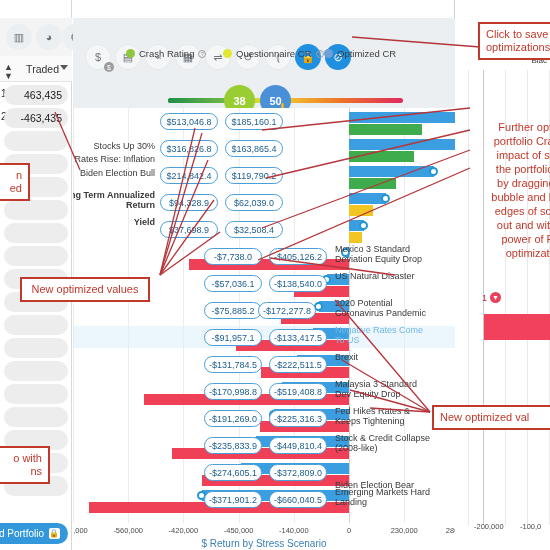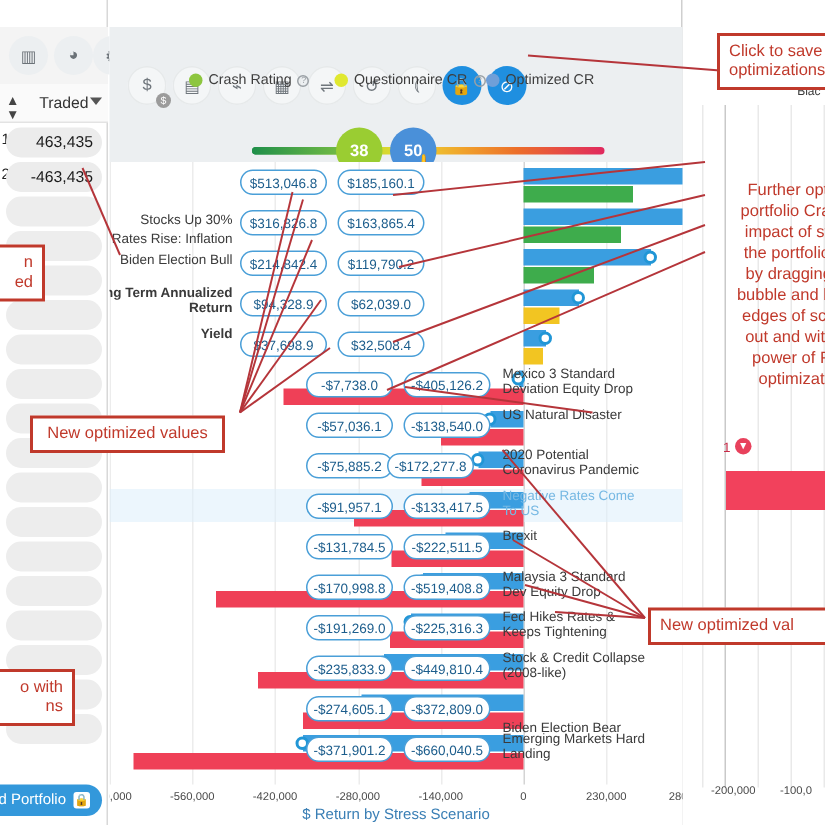--- a/index.html
+++ b/index.html
@@ -392,21 +392,21 @@
           <div class="knob" style="left: 124.365px; top: 383px;"></div>
           <div class="bar" style="background: rgb(239, 64, 87); left: 15.7555px; width: 260.245px; top: 394px;"></div>
           <div class="vpill" style="left: 131px; top: 383px; width: 58px;">-$371,901.2</div>
           <div class="vpill" style="left: 196px; top: 383px; width: 58px;">-$660,040.5</div>
           <div class="scn-label" style="left: 262px; top: 379px;">Emerging Markets Hard Landing</div>
         </div>
       <div id="x-ticks">
           <div class="xtick" style="left: -23px; top: 418px;">-700,000</div>
           <div class="xtick" style="left: 32.2px; top: 418px;">-560,000</div>
           <div class="xtick" style="left: 87.4px; top: 418px; text-align: center;">-420,000</div>
-          <div class="xtick" style="left: 142.6px; top: 418px;">-280,000</div>
+          <div class="xtick" style="left: 142.6px; top: 418px;">-450,000</div>
           <div class="xtick" style="left: 197.8px; top: 418px;">-140,000</div>
           <div class="xtick" style="left: 253px; top: 418px;">0</div>
           <div class="xtick" style="left: 308.2px; top: 418px;">230,000</div>
           <div class="xtick" style="left: 363.4px; top: 418px;">280,000</div>
         </div>
       <div class="xaxis-title" style="top:430px; left:0;">$ Return by Stress Scenario</div>
     </div>
   </div>
 
   <div class="right-panel">

